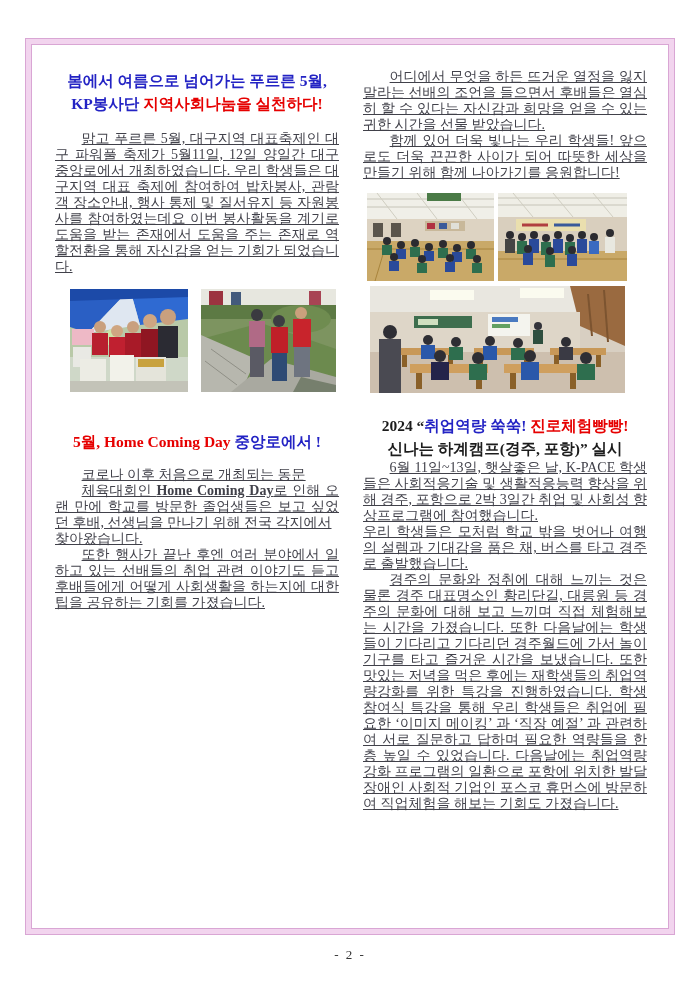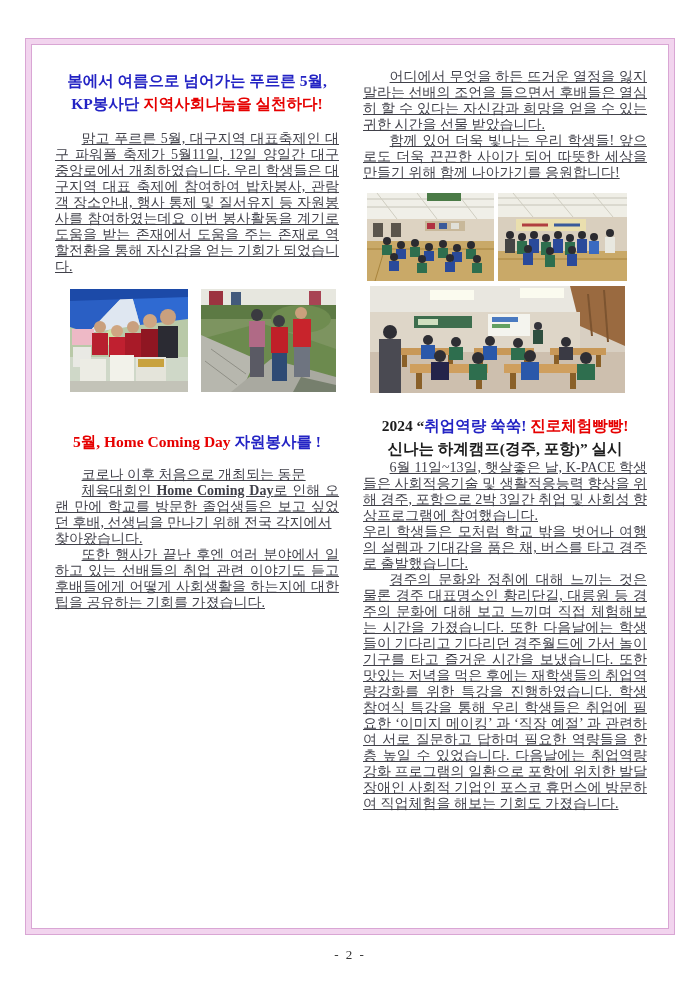--- a/index.html
+++ b/index.html
@@ -114,21 +114,21 @@
               <rect x="71" y="64" width="15" height="28" fill="#2e4a74"></rect>
             <circle cx="100" cy="24" r="6" fill="#caa07c"></circle>
               <rect x="92" y="30" width="18" height="28" fill="#c8242c"></rect>
               <rect x="93" y="58" width="16" height="30" fill="#6e7480"></rect>
             <polygon points="100,88 135,96 135,103 92,103" fill="#4d5c44" opacity="0.55"></polygon>
           </svg>
         </div>
       </div>
 
       <h2 class="headline headline-2">
-          <div class="title-line align-center"><span class="c-red">5월, Home Coming Day </span><span class="c-blue">자원봉사를 !</span></div>
+          <div class="title-line align-center"><span class="c-red">5월, Home Coming Day </span><span class="c-blue">중앙로에서 !</span></div>
         </h2>
       <div class="body-text body-2">
           <p class="para indent"><span>코로나 이후 처음으로 개최되는 동문</span></p>
           <p class="para indent"><span>체육대회인 </span><span style="font-weight: bold;">Home Coming Day</span><span>로 인해 오랜 만에 학교를 방문한 졸업생들은 보고 싶었던 후배, 선생님을 만나기 위해 전국 각지에서</span><br><span>찾아왔습니다.</span></p>
           <p class="para indent"><span>또한 행사가 끝난 후엔 여러 분야에서 일하고 있는 선배들의 취업 관련 이야기도 듣고 후배들에게 어떻게 사회생활을 하는지에 대한 팁을 공유하는 기회를 가졌습니다.</span></p>
         </div>
     </div>
 
     <div class="col">
       <div class="body-text body-cont">

